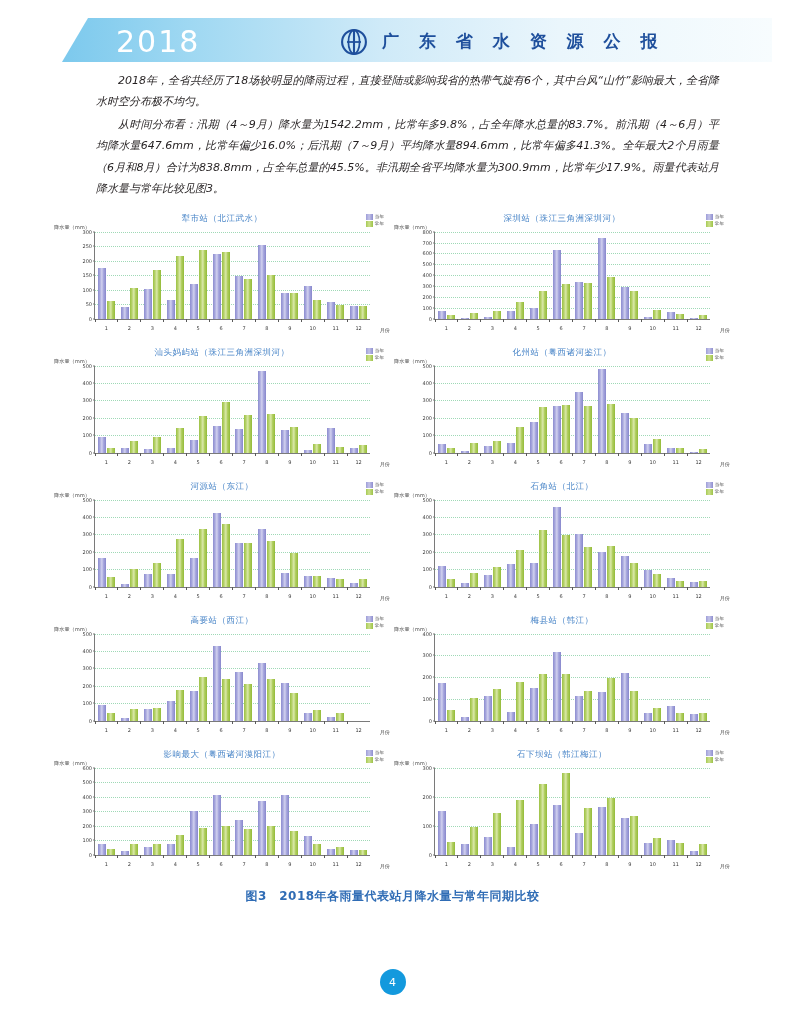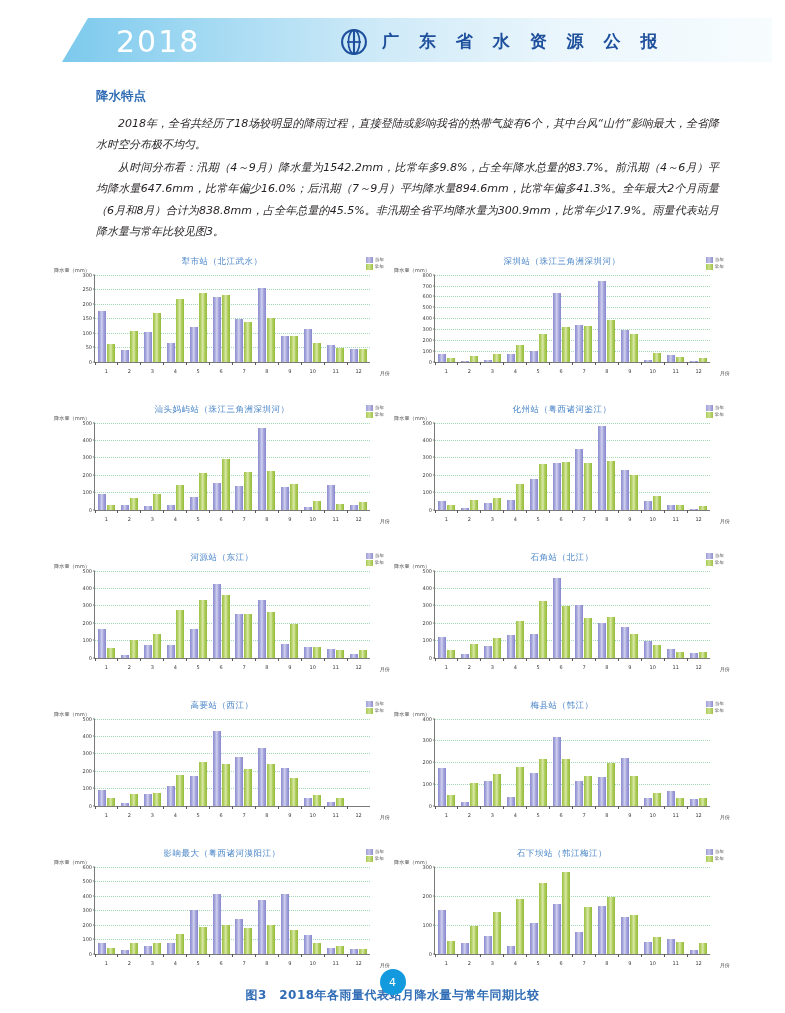--- a/index.html
+++ b/index.html
@@ -70,21 +70,21 @@
     font-family: "DejaVu Sans", sans-serif;
     font-style: italic;
   }
 
   
   .charts {
     margin-top: 12px;
     padding: 0 52px 0 52px;
     display: grid;
     grid-template-columns: 340px 340px;
-    gap: 18px 0px;
+    gap: 4px 0px;
   }
   .chart {
     position: relative;
     height: 130px;
     width: 340px;
   }
   .chart-title {
     position: absolute;
     left: 0; right: 0; top: 1px;
     text-align: center;
@@ -229,21 +229,20 @@
       <circle cx="20" cy="20" r="17" fill="none" stroke="#1e4f9c" stroke-width="3"></circle>
       <ellipse cx="20" cy="20" rx="8" ry="17" fill="none" stroke="#1e4f9c" stroke-width="2.5"></ellipse>
       <line x1="20" y1="4" x2="20" y2="36" stroke="#1e4f9c" stroke-width="3"></line>
       <line x1="10" y1="20" x2="30" y2="20" stroke="#1e4f9c" stroke-width="2.5"></line>
     </svg>
   </div>
   <div class="banner-title">广 东 省 水 资 源 公 报</div>
 </div>
 
 <div class="content">
-  <div class="section-title">降水特点</div>
   <p class="para">2018年，全省共经历了18场较明显的降雨过程，直接登陆或影响我省的热带气旋有6个，其中台风“山竹”影响最大，全省降水时空分布极不均匀。</p>
   <p class="para">从时间分布看：汛期（4～9月）降水量为1542.2mm，比常年多9.8%，占全年降水总量的83.7%。前汛期（4～6月）平均降水量647.6mm，比常年偏少16.0%；后汛期（7～9月）平均降水量894.6mm，比常年偏多41.3%。全年最大2个月雨量（6月和8月）合计为838.8mm，占全年总量的45.5%。非汛期全省平均降水量为300.9mm，比常年少17.9%。雨量代表站月降水量与常年比较见图3。</p>
 </div>
 
 <div class="charts" id="charts">
     <div class="chart">
       <div class="chart-title">犁市站（北江武水）</div>
       <div class="y-label">降水量（mm）</div>
       <div class="x-label">月份</div>
       <div class="legend">

